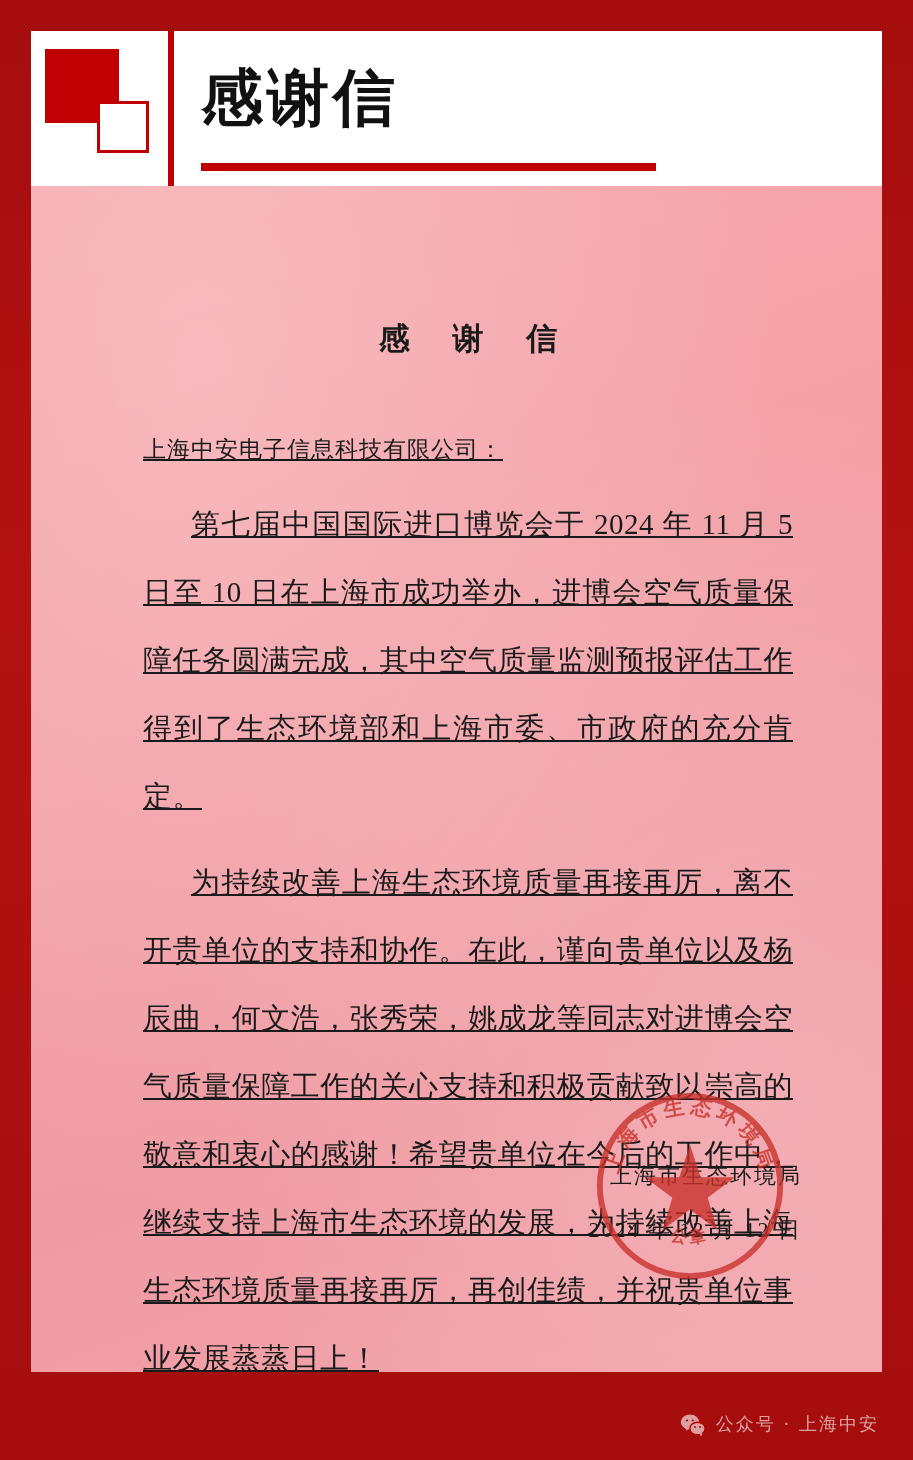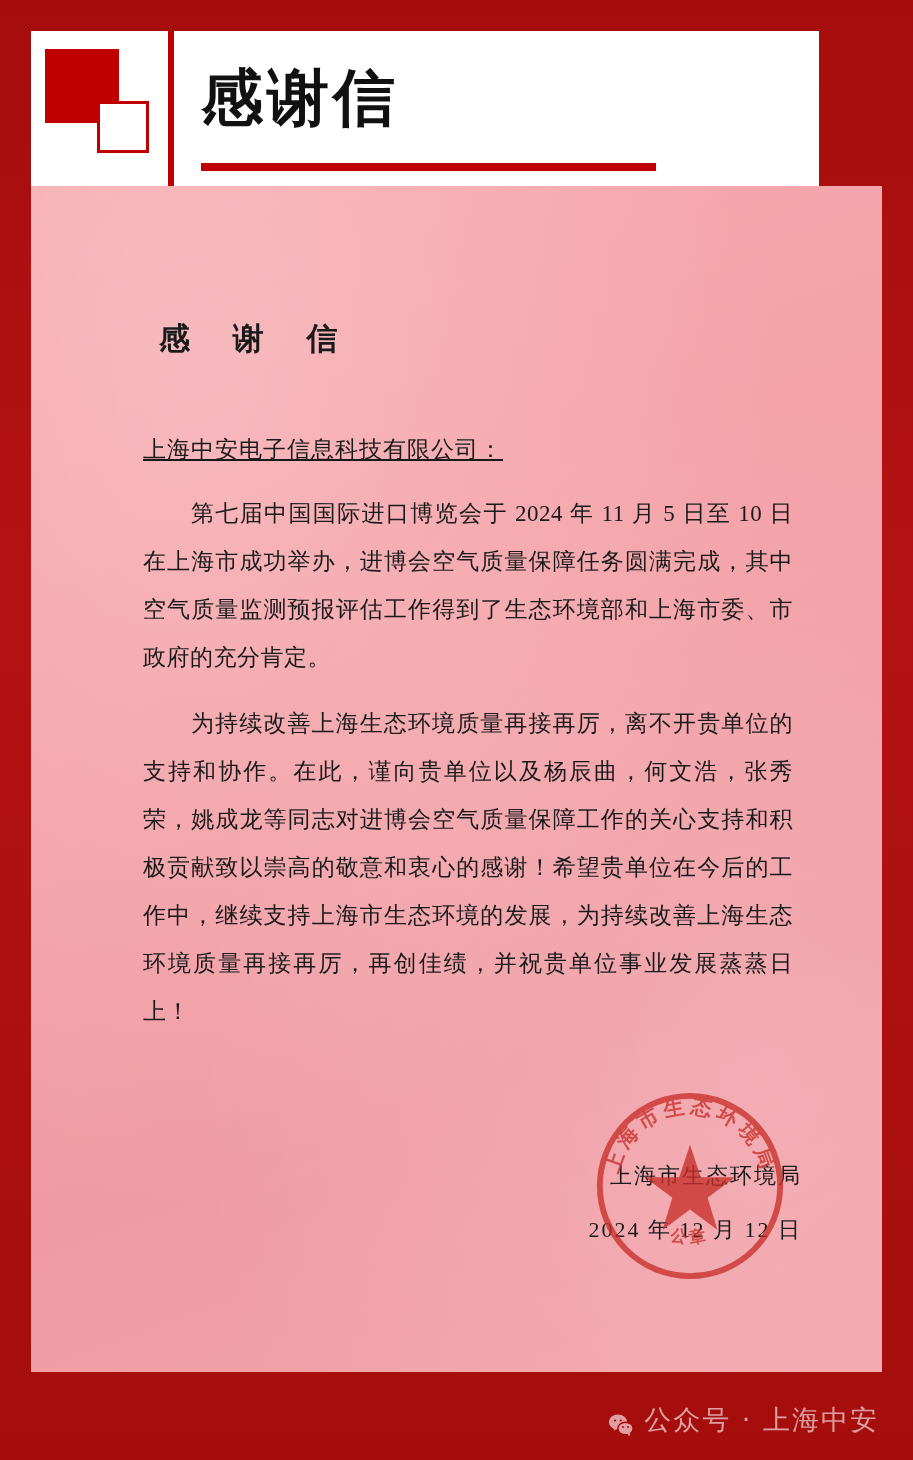--- a/index.html
+++ b/index.html
@@ -20,21 +20,21 @@
     height: 1460px;
     background: linear-gradient(180deg, #a50d0d 0%, #b41212 40%, #a50d0d 100%);
     box-sizing: border-box;
   }
 
   
   .header {
     position: absolute;
     left: 31px;
     top: 31px;
-    width: 788px;
+    width: 851px;
     height: 155px;
     background: #ffffff;
     box-sizing: border-box;
   }
 
   .logo-mark {
     position: absolute;
     left: 14px;
     top: 18px;
     width: 104px;
@@ -108,45 +108,47 @@
   .letter-inner {
     position: absolute;
     left: 112px;
     top: 0;
     width: 650px;
     height: 100%;
   }
 
   .letter-title {
     margin-top: 132px;
+    text-align: center;
     font-family: "DejaVu Serif", "Liberation Serif", serif;
     font-weight: bold;
     font-size: 31px;
     letter-spacing: 16px;
     color: #1a1a1a;
     text-indent: 16px;
   }
 
   .salutation {
     margin-top: 68px;
     font-size: 23px;
     line-height: 44px;
     color: #1a1a1a;
     letter-spacing: 1px;
     text-decoration: underline;
   }
 
   .para {
     margin-top: 18px;
-    font-size: 23px;
-    line-height: 48px;
+    font-size: 29px;
+    line-height: 68px;
     color: #1a1a1a;
     text-align: justify;
     text-indent: 48px;
     letter-spacing: 0.5px;
+    text-decoration: underline;
   }
 
   
   .signature {
     position: absolute;
     right: 80px;
     bottom: 122px;
     width: 330px;
     text-align: right;
   }
@@ -185,25 +187,25 @@
     left: 0;
     bottom: 0;
     width: 913px;
     height: 88px;
   }
   .footer-mark {
     position: absolute;
     right: 34px;
     bottom: 22px;
     display: flex;
-    align-items: flex-end;
+    align-items: flex-start;
     gap: 10px;
     color: #e7b9bb;
     font-family: "DejaVu Sans", "Liberation Sans", sans-serif;
-    font-size: 27px;
+    font-size: 18px;
     letter-spacing: 2px;
     opacity: 0.85;
   }
   .wechat-icon {
     display: inline-block;
     width: 26px;
     height: 26px;
   }
 </style>
 </head>

